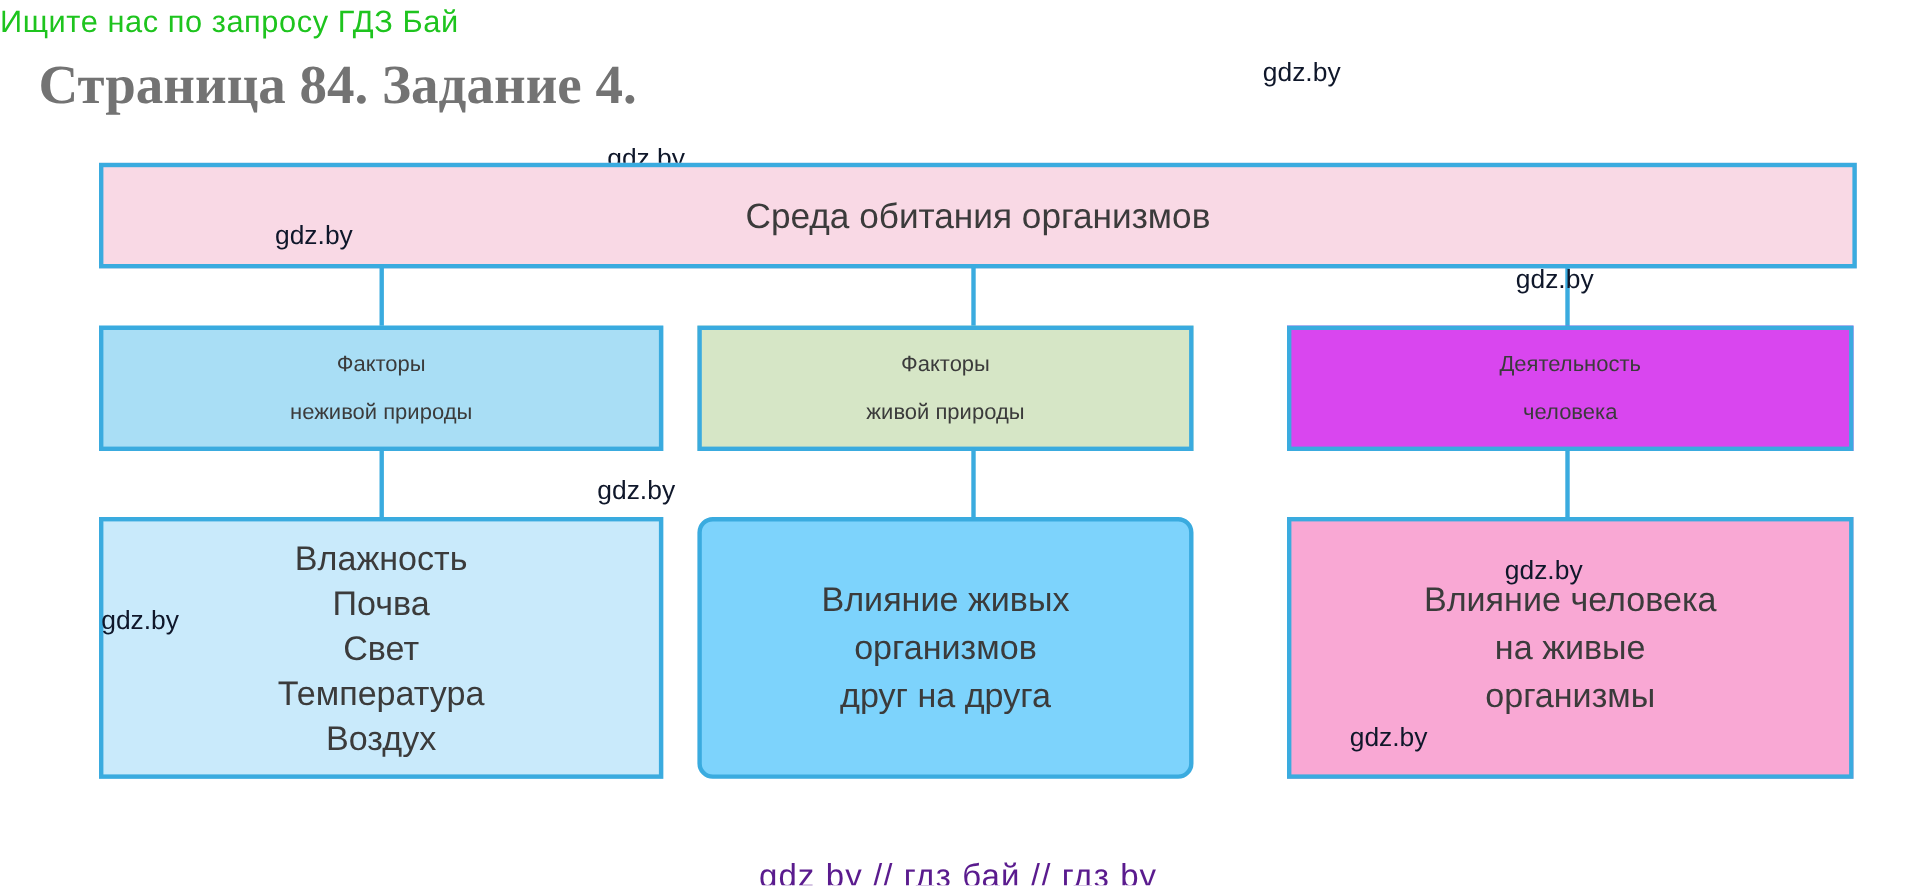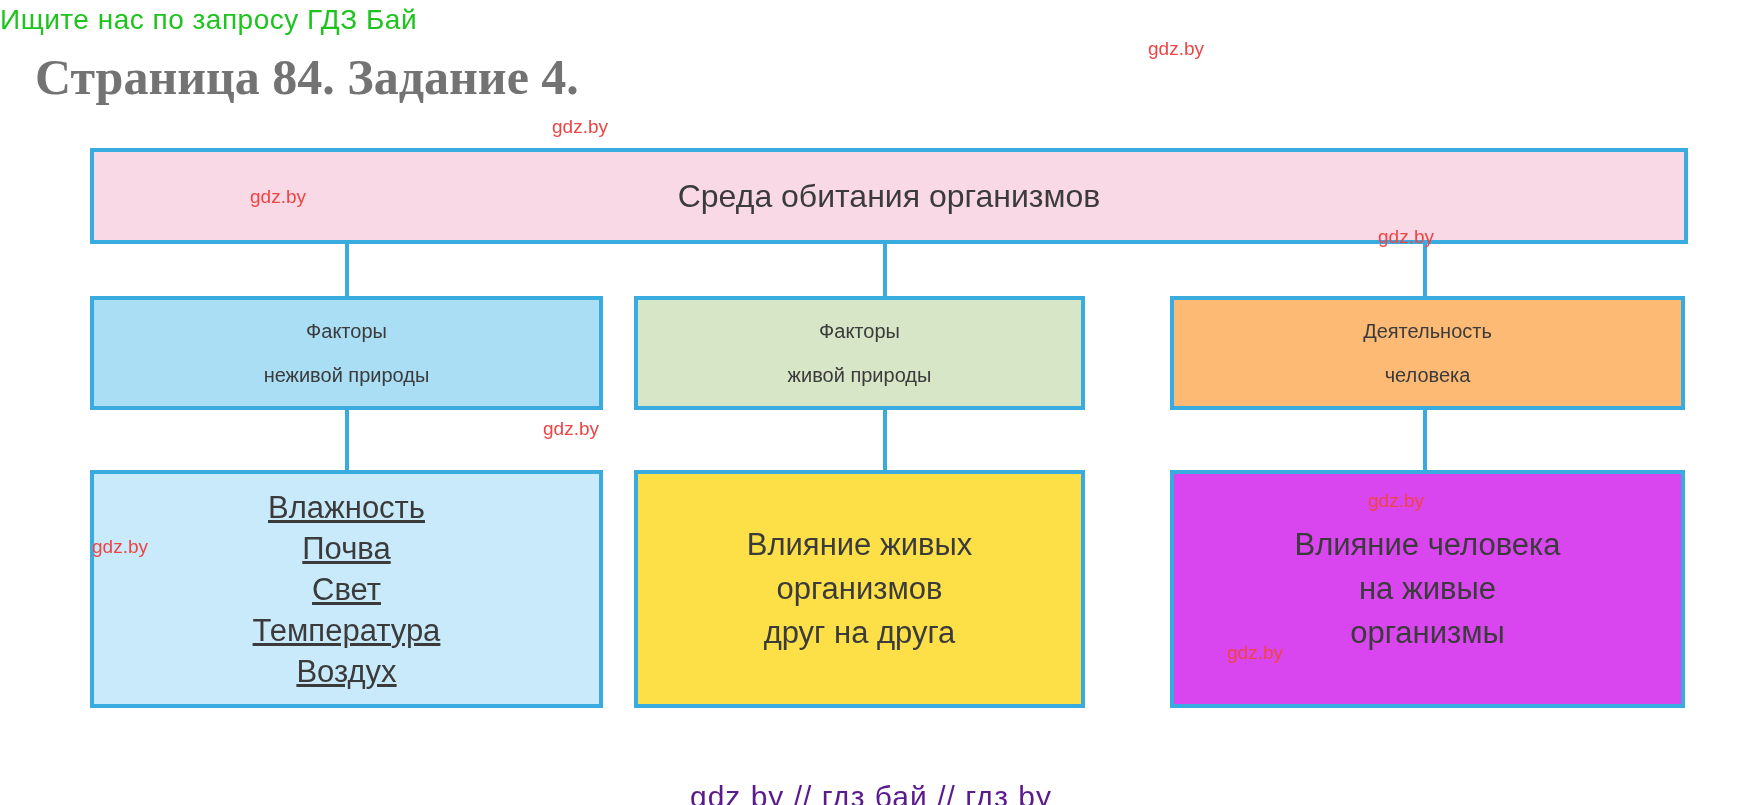--- a/index.html
+++ b/index.html
@@ -11,42 +11,42 @@
   .promo{
     position:absolute;left:0;right:0;top:4px;
     font-size:28px;color:#1ec41e;font-weight:500;letter-spacing:0.5px;
   }
   
   .heading{
     position:absolute;left:35px;top:48px;
     font-family:"Liberation Serif",serif;font-weight:bold;font-size:50px;color:#737373;
   }
   
-  .wm{position:absolute;font-size:19px;color:#ef4444;white-space:nowrap;}
+  .wm{position:absolute;font-size:24px;color:#0f172a;white-space:nowrap;margin-top:15px;}
   .wm1{left:1148px;top:38px;}
   .wm2{left:552px;top:116px;}
   .wm3{left:250px;top:186px;}
   .wm4{left:1378px;top:226px;}
   .wm5{left:543px;top:418px;}
   .wm6{left:92px;top:536px;}
   .wm7{left:1368px;top:490px;}
   .wm8{left:1227px;top:642px;}
   
   .box{
     position:absolute;border:4px solid #3aabdf;box-sizing:border-box;
     display:flex;align-items:center;justify-content:center;text-align:center;
     color:#3b3b3b;white-space:pre-line;
   }
   .root-box{left:90px;top:148px;width:1598px;height:96px;font-size:32px;}
   .row2{top:296px;height:114px;font-size:20px;line-height:44px;}
   .row3{top:470px;height:238px;font-size:31px;line-height:44px;}
   .colL{left:90px;width:513px;}
   .colM{left:634px;width:451px;}
   .colR{left:1170px;width:515px;}
-  .row3.colL{line-height:41px;text-decoration:underline;}
+  .row3.colL{line-height:41px;}
   
   .conn{position:absolute;width:4px;}
   .c1{left:345px;top:240px;height:58px;}
   .c2{left:883px;top:240px;height:58px;}
   .c3{left:1423px;top:240px;height:58px;}
   .c4{left:345px;top:408px;height:64px;}
   .c5{left:883px;top:408px;height:64px;}
   .c6{left:1423px;top:408px;height:64px;}
   
   .footer{
@@ -73,38 +73,38 @@
   <div class="conn c1" style="background: rgb(58, 171, 223);"></div>
   <div class="conn c2" style="background: rgb(58, 171, 223);"></div>
   <div class="conn c3" style="background: rgb(58, 171, 223);"></div>
 
   <div class="wm wm4">gdz.by</div>
 
   <div class="box row2 colL" style="background: rgb(169, 222, 245);">Факторы
 неживой природы</div>
   <div class="box row2 colM" style="background: rgb(214, 230, 198);">Факторы
 живой природы</div>
-  <div class="box row2 colR" style="background: #fdba74;">Деятельность
+  <div class="box row2 colR" style="background: #d946ef;">Деятельность
 человека</div>
 
   <div class="conn c4" style="background: rgb(58, 171, 223);"></div>
   <div class="conn c5" style="background: rgb(58, 171, 223);"></div>
   <div class="conn c6" style="background: rgb(58, 171, 223);"></div>
 
   <div class="wm wm5">gdz.by</div>
 
   <div class="box row3 colL" style="background: rgb(201, 234, 251);">Влажность
 Почва
 Свет
 Температура
 Воздух</div>
-  <div class="box row3 colM" style="background: #fde047;">Влияние живых
+  <div class="box row3 colM" style="background: #7dd3fc; border-radius: 14px;">Влияние живых
 организмов
 друг на друга</div>
-  <div class="box row3 colR" style="background: #d946ef; text-align: center;">Влияние человека
+  <div class="box row3 colR" style="background: #f9a8d4; text-align: center;">Влияние человека
 на живые
 организмы</div>
 
   <div class="wm wm6">gdz.by</div>
   <div class="wm wm7">gdz.by</div>
   <div class="wm wm8">gdz.by</div>
 
   <div class="footer">gdz by  //  гдз бай  //  гдз by</div>
 
 </div>

